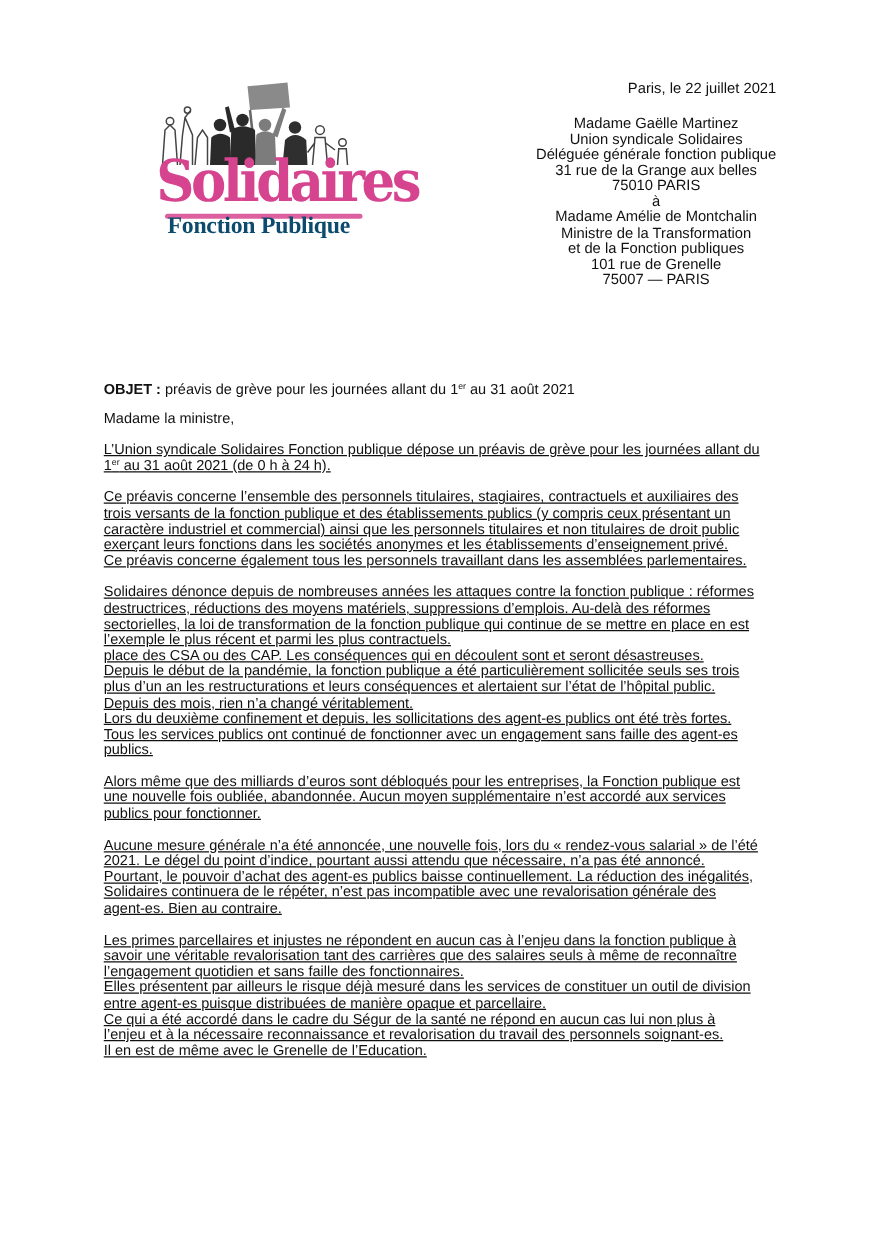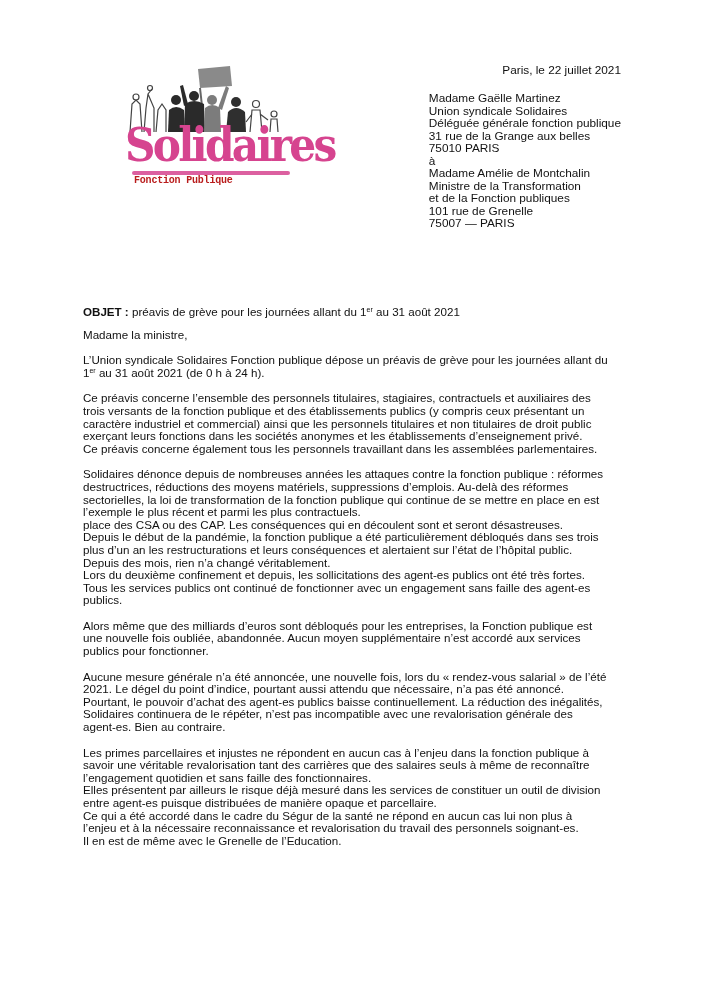--- a/index.html
+++ b/index.html
@@ -3,31 +3,31 @@
 <meta charset="utf-8">
 <style>
   html, body { margin: 0; padding: 0; background: #ffffff; }
   body { width: 707px; height: 1000px; position: relative; overflow: hidden;
          font-family: "Liberation Sans", sans-serif; color: #111; font-size: 11.6px; line-height: 12.6px; }
   .logo { position: absolute; left: 118px; top: 64px; width: 178px; height: 128px; }
   .logo svg { position: absolute; left: 0; top: 0; }
   .logo-word { position: absolute; left: 7px; top: 55px; font-family: "DejaVu Serif", serif; font-weight: bold;
                font-size: 46px; letter-spacing: -3px; color: #d6448f; line-height: 52px; transform: scaleX(0.92); transform-origin: left top; }
   .logo-bar { position: absolute; left: 14px; top: 107px; width: 158px; height: 4px; background: #d6448f; border-radius: 2px; opacity: .85; }
-  .logo-sub { position: absolute; left: 16px; top: 111px; font-family: Liberation Mono, monospace; font-weight: bold;
-              font-size: 10px; color: #b91c1c; letter-spacing: -0.2px; }
+  .logo-sub { position: absolute; left: 16px; top: 111px; font-family: Liberation Serif, serif; font-weight: bold;
+              font-size: 19px; color: #0c4a6e; letter-spacing: -0.2px; }
   .date { position: absolute; right: 86px; top: 64px; text-align: right; font-size: 11.8px; }
-  .address { position: absolute; right: 86px; top: 92px; text-align: left; font-size: 11.8px; line-height: 12.5px; }
+  .address { position: absolute; right: 86px; top: 92px; text-align: center; font-size: 11.8px; line-height: 12.5px; }
   .address div { white-space: nowrap; }
   .body { position: absolute; left: 83px; top: 306px; width: 540px; }
   .objet { margin: 0 0 10px 0; }
   .objet b { font-weight: bold; margin-top: 23px; }
   .salutation { margin: 0 0 13px 0; }
   p { margin: 0 0 13px 0; text-align: justify; }
-  .ln { display: block; text-align: justify; text-align-last: left; }
+  .ln { display: block; text-align: justify; text-align-last: left; text-decoration: underline; }
   sup { font-size: 7px; line-height: 0; vertical-align: 4px; }
 </style>
 </head>
 <body>
 
 <div class="logo">
   <svg width="178" height="70" viewBox="0 0 178 70">
 
     <polygon points="80,5 112,2 114,22 82,24" fill="#8a8a8a"></polygon>
     <line x1="82" y1="24" x2="84" y2="42" stroke="#666" stroke-width="2"></line>
@@ -103,21 +103,21 @@
         <span class="ln">caractère industriel et commercial) ainsi que les personnels titulaires et non titulaires de droit public</span>
         <span class="ln">exerçant leurs fonctions dans les sociétés anonymes et les établissements d’enseignement privé.</span>
         <span class="ln">Ce préavis concerne également tous les personnels travaillant dans les assemblées parlementaires.</span>
       </p>
       <p>
         <span class="ln">Solidaires dénonce depuis de nombreuses années les attaques contre la fonction publique : réformes</span>
         <span class="ln">destructrices, réductions des moyens matériels, suppressions d’emplois. Au-delà des réformes</span>
         <span class="ln">sectorielles, la loi de transformation de la fonction publique qui continue de se mettre en place en est</span>
         <span class="ln">l’exemple le plus récent et parmi les plus contractuels.</span>
         <span class="ln">place des CSA ou des CAP. Les conséquences qui en découlent sont et seront désastreuses.</span>
-        <span class="ln">Depuis le début de la pandémie, la fonction publique a été particulièrement débloqués dans ses trois</span>
+        <span class="ln">Depuis le début de la pandémie, la fonction publique a été particulièrement sollicitée seuls ses trois</span>
         <span class="ln">plus d’un an les restructurations et leurs conséquences et alertaient sur l’état de l’hôpital public.</span>
         <span class="ln">Depuis des mois, rien n’a changé véritablement.</span>
         <span class="ln">Lors du deuxième confinement et depuis, les sollicitations des agent-es publics ont été très fortes.</span>
         <span class="ln">Tous les services publics ont continué de fonctionner avec un engagement sans faille des agent-es</span>
         <span class="ln">publics.</span>
       </p>
       <p>
         <span class="ln">Alors même que des milliards d’euros sont débloqués pour les entreprises, la Fonction publique est</span>
         <span class="ln">une nouvelle fois oubliée, abandonnée. Aucun moyen supplémentaire n’est accordé aux services</span>
         <span class="ln">publics pour fonctionner.</span>

